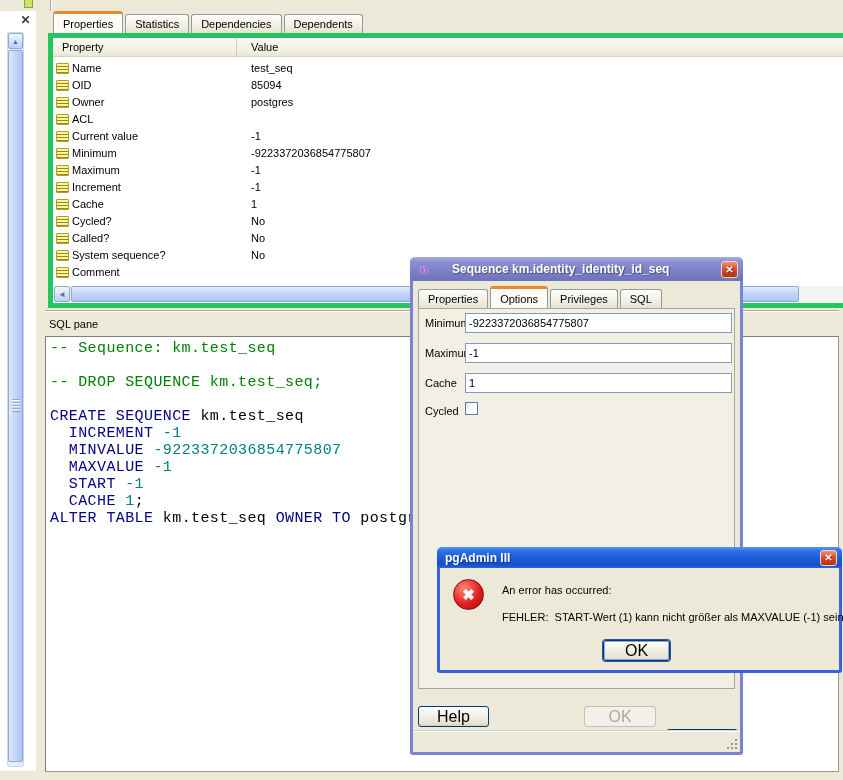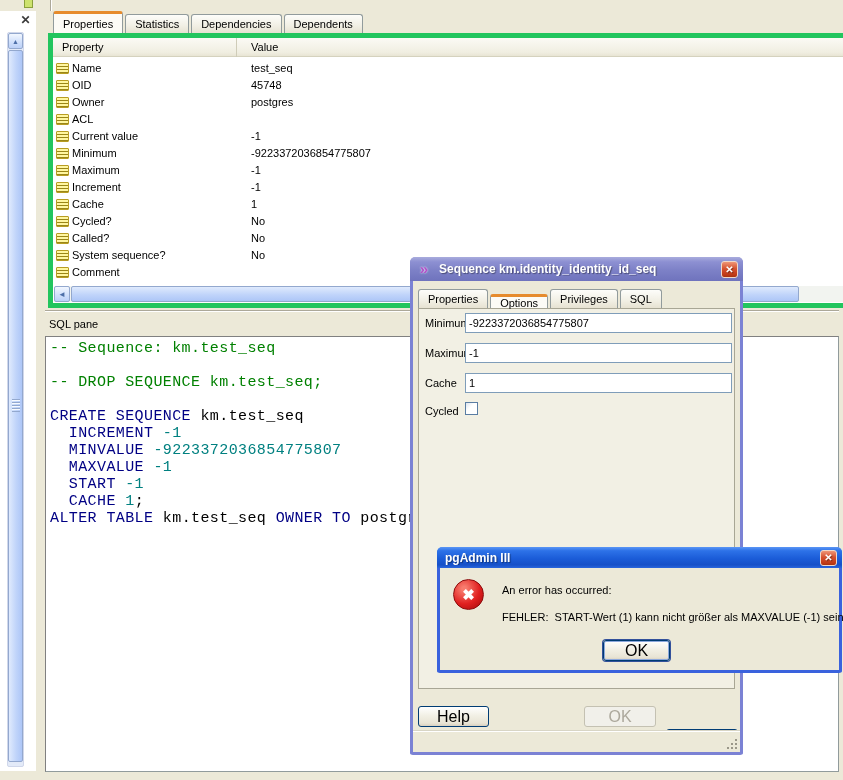--- a/index.html
+++ b/index.html
@@ -75,38 +75,38 @@
   .tok-comment { color:#008000; }
   .tok-keyword { color:#000084; }
   .tok-number  { color:#008080; }
   .tok-plain   { color:#000000; }
 
   
   .xp-window { position:absolute; border-radius:6px 6px 3px 3px; }
   .titlebar { height:24px; border-radius:5px 5px 0 0; display:flex; align-items:center;
     padding:0 5px 0 6px; color:#fff; font-weight:bold; font-size:12px;
     text-shadow:1px 1px 1px rgba(0,0,0,.4); }
-  .title-text { flex:1; margin-left:7px; white-space:nowrap; overflow:hidden; }
+  .title-text { flex:1; margin-left:20px; white-space:nowrap; overflow:hidden; }
   .close-btn { width:17px; height:17px; flex:none; border:1px solid #f0d8c8; border-radius:3px;
     background:linear-gradient(180deg,#ee9576,#d6512f 45%,#c03a17 85%,#a83210);
     color:#fff; font-size:10px; font-weight:bold; text-align:center; line-height:15px; cursor:default; }
 
   
   .seq-dialog { left:410px; top:257px; width:333px; height:498px;
     border:3px solid #7b82d4; border-top:none; background:#ece9d8; z-index:10; }
   .seq-dialog .titlebar { margin:-0px -3px 0 -3px; position:relative; left:0; top:0;
     margin-left:-3px; margin-right:-3px;
     background:linear-gradient(180deg,#a9acdd 0%,#8d90d2 20%,#7d81c7 55%,#6f73bd 100%); }
   .seq-icon { width:16px; height:16px; flex:none; color:#b050c8; font-size:15px; font-weight:bold;
     line-height:16px; text-align:center; text-shadow:0 0 2px #fff; }
   .dlg-body { position:relative; width:100%; height:471px; background:#ece9d8; }
 
   .dlg-tabbar { position:absolute; left:5px; top:3px; height:24px; display:flex; align-items:flex-end; z-index:2; }
   .dlg-tabbar .xp-tab { height:19px; }
-  .dlg-tabbar .xp-tab.selected { height:14px; }
+  .dlg-tabbar .xp-tab.selected { height:22px; }
   .dlg-panel { position:absolute; left:5px; top:27px; width:317px; height:381px;
     background:#f2f0e4; border:1px solid #a8a695; }
   .field-row { position:absolute; left:0; width:100%; height:20px; }
   .field-row .flabel { position:absolute; left:6px; top:4px; }
   .field-row input[type=text] { position:absolute; left:46px; top:0; width:267px; height:20px;
     border:1px solid #7f9db9; background:#fff; font-family:"Liberation Sans",sans-serif; font-size:11px; padding:0 3px; }
   .xp-checkbox { position:absolute; left:46px; top:1px; width:13px; height:13px;
     background:linear-gradient(135deg,#ddE4ee,#fff 40%); border:1px solid #5a7da3; }
 
   .xp-button { position:absolute; height:21px; border:1px solid #003c74; border-radius:3px;
@@ -172,21 +172,21 @@
           <span class="picon"></span>
           <span>Name</span>
         </span>
         <span class="c2">test_seq</span>
       </div>
       <div class="pg-row">
         <span class="c1">
           <span class="picon"></span>
           <span>OID</span>
         </span>
-        <span class="c2">45748</span>
+        <span class="c2">85094</span>
       </div>
       <div class="pg-row">
         <span class="c1">
           <span class="picon"></span>
           <span>Owner</span>
         </span>
         <span class="c2">postgres</span>
       </div>
       <div class="pg-row">
         <span class="c1">

